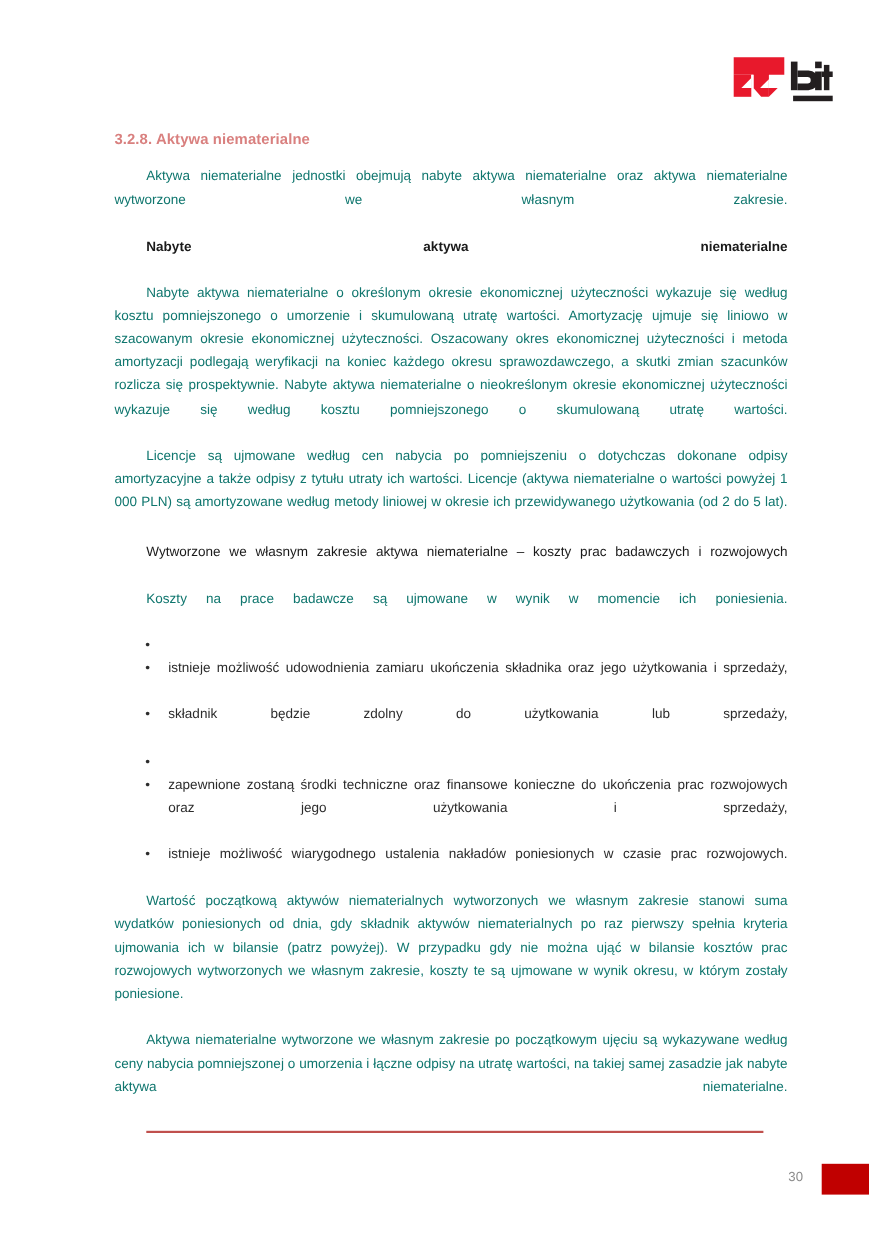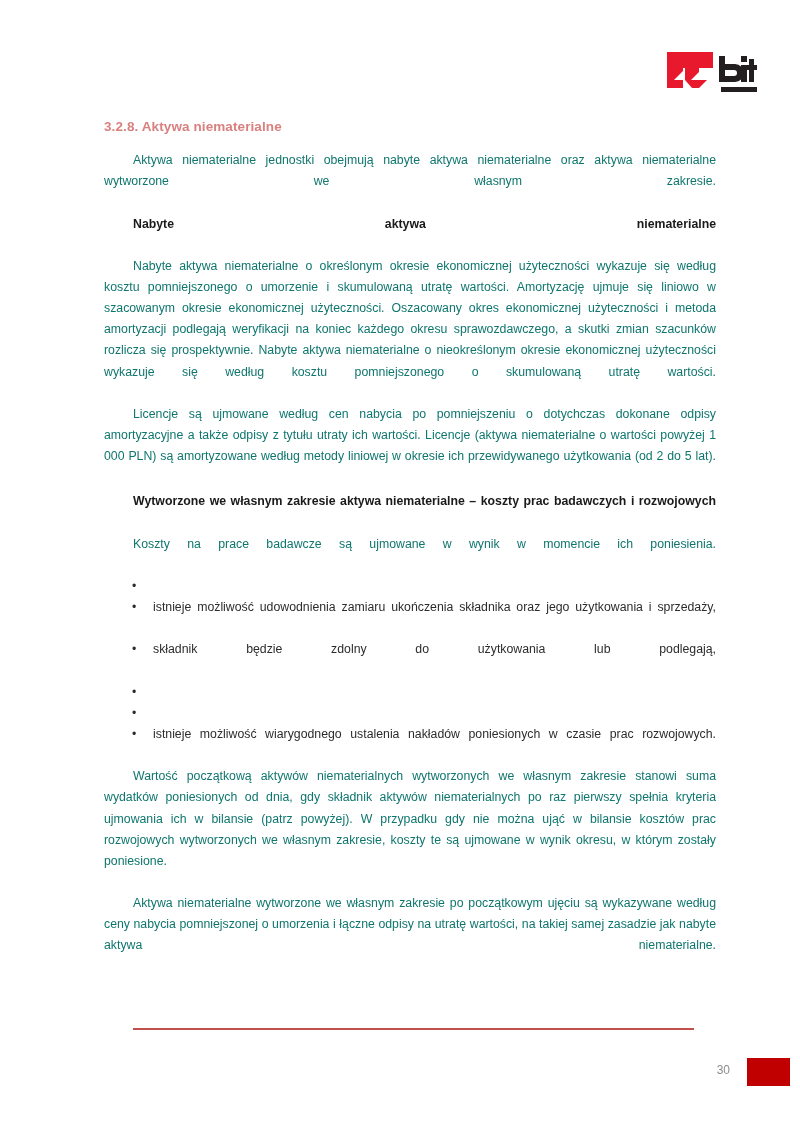--- a/index.html
+++ b/index.html
@@ -55,21 +55,21 @@
     margin: 0 0 0 0;
     hyphens: none;
   }
   p.body.indent { text-indent: 29px; }
   p.body.bold-lead {
     font-weight: bold;
     color: #1a1a1a;
     text-indent: 29px;
   }
   p.body.bold-block {
-    font-weight: bold;
+    font-weight: normal;
     color: #1a1a1a;
     text-indent: 29px;
     text-align: justify;
   }
 
   ul.bullets {
     list-style: none;
     margin: 0;
     padding: 0;
   }
@@ -191,27 +191,28 @@
     <ul class="bullets">
       <li>
         <span class="dot">•</span>
       </li>
       <li>
         <span class="dot">•</span>
         <span>istnieje możliwość udowodnienia zamiaru ukończenia składnika oraz jego użytkowania i sprzedaży,</span>
       </li>
       <li>
         <span class="dot">•</span>
-        <span>składnik będzie zdolny do użytkowania lub podlegają,</span>
-      </li>
-      <li>
-        <span class="dot">•</span>
-      </li>
-      <li>
-        <span class="dot">•</span>
+        <span>składnik będzie zdolny do użytkowania lub sprzedaży,</span>
+      </li>
+      <li>
+        <span class="dot">•</span>
+      </li>
+      <li>
+        <span class="dot">•</span>
+        <span>zapewnione zostaną środki techniczne oraz finansowe konieczne do ukończenia prac rozwojowych oraz jego użytkowania i sprzedaży,</span>
       </li>
       <li>
         <span class="dot">•</span>
         <span>istnieje możliwość wiarygodnego ustalenia nakładów poniesionych w czasie prac rozwojowych.</span>
       </li>
     </ul>
 
     <p class="body indent">Wartość początkową aktywów niematerialnych wytworzonych we własnym zakresie stanowi suma wydatków poniesionych od dnia, gdy składnik aktywów niematerialnych po raz pierwszy spełnia kryteria ujmowania ich w bilansie (patrz powyżej). W przypadku gdy nie można ująć w bilansie kosztów prac rozwojowych wytworzonych we własnym zakresie, koszty te są ujmowane w wynik okresu, w którym zostały poniesione.</p>
 
     <p class="body indent">Aktywa niematerialne wytworzone we własnym zakresie po początkowym ujęciu są wykazywane według ceny nabycia pomniejszonej o umorzenia i łączne odpisy na utratę wartości, na takiej samej zasadzie jak nabyte aktywa niematerialne.</p>

